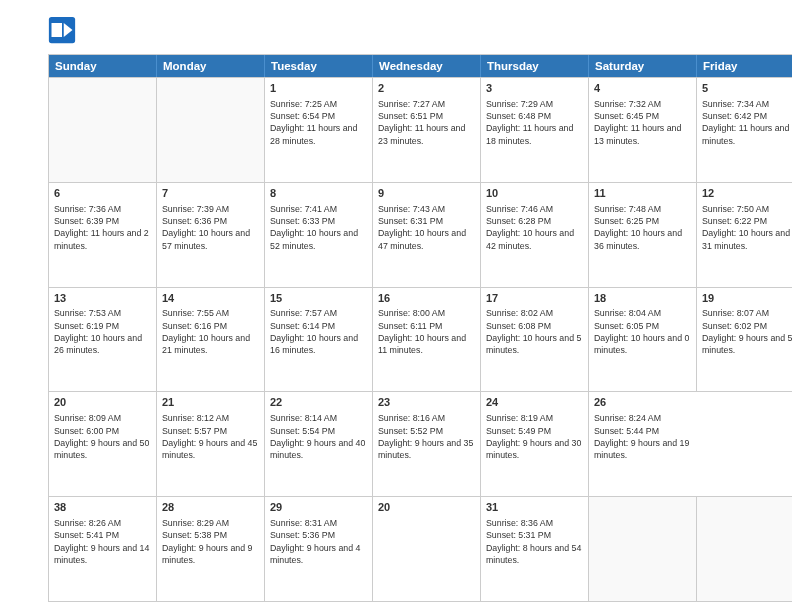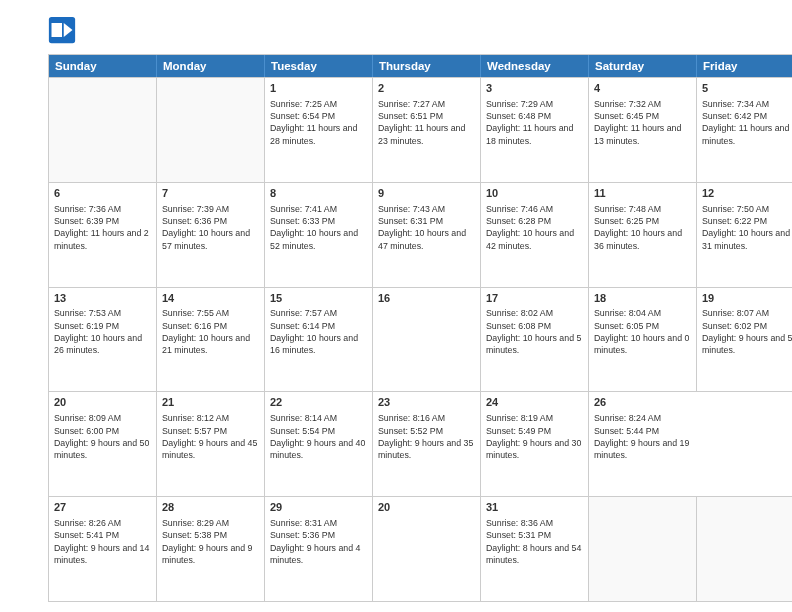--- a/index.html
+++ b/index.html
@@ -127,22 +127,22 @@
       <div class="month-title"></div>
       <div class="subtitle"></div>
     </div>
   </div>
 
   <div class="calendar">
     <div class="cal-header-row">
       <div class="cal-header-cell">Sunday</div>
       <div class="cal-header-cell">Monday</div>
       <div class="cal-header-cell">Tuesday</div>
+      <div class="cal-header-cell">Wednesday</div>
       <div class="cal-header-cell">Thursday</div>
-      <div class="cal-header-cell">Wednesday</div>
       <div class="cal-header-cell">Saturday</div>
       <div class="cal-header-cell">Friday</div>
     </div>
     <div class="cal-body" id="cal-body">
     <div class="cal-week">
           <div class="cal-cell empty"></div>
           <div class="cal-cell empty"></div>
           <div class="cal-cell"><span class="day-num">1</span><span class="cell-text">Sunrise: 7:25 AM<br>Sunset: 6:54 PM<br>Daylight: 11 hours and 28 minutes.</span></div>
           <div class="cal-cell"><span class="day-num">2</span><span class="cell-text">Sunrise: 7:27 AM<br>Sunset: 6:51 PM<br>Daylight: 11 hours and 23 minutes.</span></div>
           <div class="cal-cell"><span class="day-num">3</span><span class="cell-text">Sunrise: 7:29 AM<br>Sunset: 6:48 PM<br>Daylight: 11 hours and 18 minutes.</span></div>
@@ -155,35 +155,35 @@
           <div class="cal-cell"><span class="day-num">8</span><span class="cell-text">Sunrise: 7:41 AM<br>Sunset: 6:33 PM<br>Daylight: 10 hours and 52 minutes.</span></div>
           <div class="cal-cell"><span class="day-num">9</span><span class="cell-text">Sunrise: 7:43 AM<br>Sunset: 6:31 PM<br>Daylight: 10 hours and 47 minutes.</span></div>
           <div class="cal-cell"><span class="day-num">10</span><span class="cell-text">Sunrise: 7:46 AM<br>Sunset: 6:28 PM<br>Daylight: 10 hours and 42 minutes.</span></div>
           <div class="cal-cell"><span class="day-num">11</span><span class="cell-text">Sunrise: 7:48 AM<br>Sunset: 6:25 PM<br>Daylight: 10 hours and 36 minutes.</span></div>
           <div class="cal-cell"><span class="day-num">12</span><span class="cell-text">Sunrise: 7:50 AM<br>Sunset: 6:22 PM<br>Daylight: 10 hours and 31 minutes.</span></div>
         </div>
         <div class="cal-week">
           <div class="cal-cell"><span class="day-num">13</span><span class="cell-text">Sunrise: 7:53 AM<br>Sunset: 6:19 PM<br>Daylight: 10 hours and 26 minutes.</span></div>
           <div class="cal-cell"><span class="day-num">14</span><span class="cell-text">Sunrise: 7:55 AM<br>Sunset: 6:16 PM<br>Daylight: 10 hours and 21 minutes.</span></div>
           <div class="cal-cell"><span class="day-num">15</span><span class="cell-text">Sunrise: 7:57 AM<br>Sunset: 6:14 PM<br>Daylight: 10 hours and 16 minutes.</span></div>
-          <div class="cal-cell"><span class="day-num">16</span></div>
+          <div class="cal-cell"><span class="day-num">16</span><span class="cell-text">Sunrise: 8:00 AM<br>Sunset: 6:11 PM<br>Daylight: 10 hours and 11 minutes.</span></div>
           <div class="cal-cell"><span class="day-num">17</span><span class="cell-text">Sunrise: 8:02 AM<br>Sunset: 6:08 PM<br>Daylight: 10 hours and 5 minutes.</span></div>
           <div class="cal-cell"><span class="day-num">18</span><span class="cell-text">Sunrise: 8:04 AM<br>Sunset: 6:05 PM<br>Daylight: 10 hours and 0 minutes.</span></div>
           <div class="cal-cell"><span class="day-num">19</span><span class="cell-text">Sunrise: 8:07 AM<br>Sunset: 6:02 PM<br>Daylight: 9 hours and 55 minutes.</span></div>
         </div>
         <div class="cal-week">
           <div class="cal-cell"><span class="day-num">20</span><span class="cell-text">Sunrise: 8:09 AM<br>Sunset: 6:00 PM<br>Daylight: 9 hours and 50 minutes.</span></div>
           <div class="cal-cell"><span class="day-num">21</span><span class="cell-text">Sunrise: 8:12 AM<br>Sunset: 5:57 PM<br>Daylight: 9 hours and 45 minutes.</span></div>
           <div class="cal-cell"><span class="day-num">22</span><span class="cell-text">Sunrise: 8:14 AM<br>Sunset: 5:54 PM<br>Daylight: 9 hours and 40 minutes.</span></div>
           <div class="cal-cell"><span class="day-num">23</span><span class="cell-text">Sunrise: 8:16 AM<br>Sunset: 5:52 PM<br>Daylight: 9 hours and 35 minutes.</span></div>
           <div class="cal-cell"><span class="day-num">24</span><span class="cell-text">Sunrise: 8:19 AM<br>Sunset: 5:49 PM<br>Daylight: 9 hours and 30 minutes.</span></div>
           <div class="cal-cell"><span class="day-num">26</span><span class="cell-text">Sunrise: 8:24 AM<br>Sunset: 5:44 PM<br>Daylight: 9 hours and 19 minutes.</span></div>
         </div>
         <div class="cal-week">
-          <div class="cal-cell"><span class="day-num">27</span><span class="cell-text">Sunrise: 8:26 AM<br>Sunset: 5:41 PM<br>Daylight: 9 hours and 14 minutes.</span></div>
+          <div class="cal-cell"><span class="day-num">38</span><span class="cell-text">Sunrise: 8:26 AM<br>Sunset: 5:41 PM<br>Daylight: 9 hours and 14 minutes.</span></div>
           <div class="cal-cell"><span class="day-num">28</span><span class="cell-text">Sunrise: 8:29 AM<br>Sunset: 5:38 PM<br>Daylight: 9 hours and 9 minutes.</span></div>
           <div class="cal-cell"><span class="day-num">29</span><span class="cell-text">Sunrise: 8:31 AM<br>Sunset: 5:36 PM<br>Daylight: 9 hours and 4 minutes.</span></div>
           <div class="cal-cell"><span class="day-num">20</span></div>
           <div class="cal-cell"><span class="day-num">31</span><span class="cell-text">Sunrise: 8:36 AM<br>Sunset: 5:31 PM<br>Daylight: 8 hours and 54 minutes.</span></div>
           <div class="cal-cell empty"></div>
           <div class="cal-cell empty"></div>
         </div>
       </div>
   </div>
 </div>

